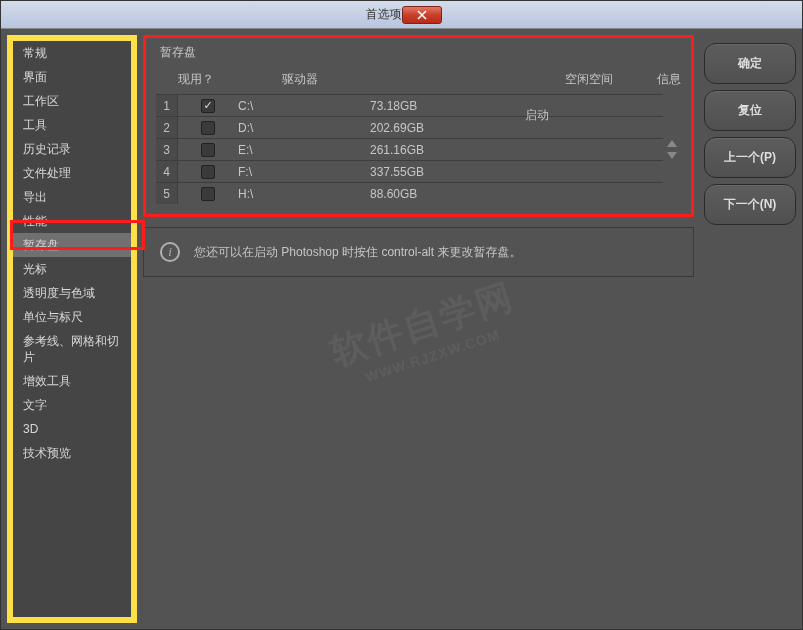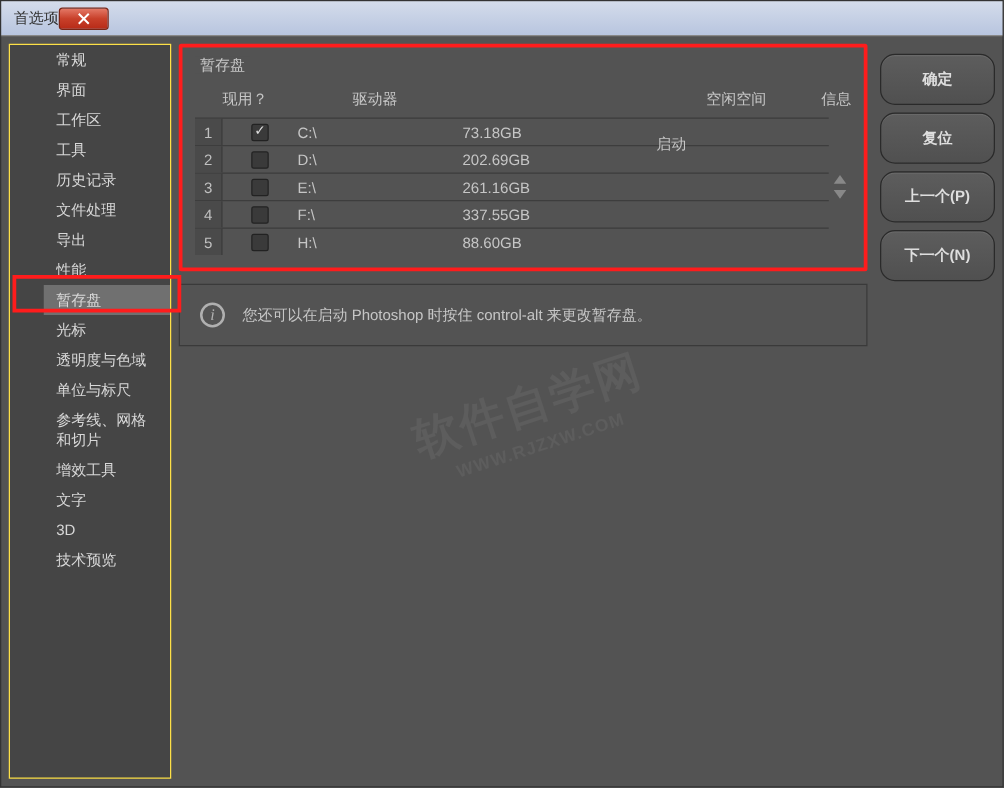--- a/index.html
+++ b/index.html
@@ -18,21 +18,21 @@
       background: #535353;
       display: flex;
       flex-direction: column;
     }
     .titlebar {
       height: 28px;
       background: linear-gradient(to bottom, #d4dceb 0%, #b8c5df 100%);
       border-bottom: 1px solid #888;
       display: flex;
       align-items: center;
-      justify-content: flex-start;
+      justify-content: center;
       padding: 0 6px;
       font-family: Liberation Serif, serif;
     }
     .title-text {
       color: #333;
       font-size: 12px;
       padding-left: 4px;
     }
     .close-btn {
       width: 40px;
@@ -48,24 +48,23 @@
     .close-btn svg { width: 10px; height: 10px; }
     .content {
       flex: 1;
       display: flex;
       padding: 6px;
       gap: 6px;
     }
     .sidebar {
       width: 130px;
       background: #454545;
-      border: 1px solid #fde047;
-      display: flex;
-      flex-direction: column;
-      padding-left: 27px;
+      border: 6px solid #fde047;
+      display: flex;
+      flex-direction: column;
     }
     .sidebar-item {
       padding: 4px 10px;
       color: #d8d8d8;
       cursor: pointer;
       font-size: 12px;
       line-height: 16px;
     }
     .sidebar-item.selected {
       background: #707070;

